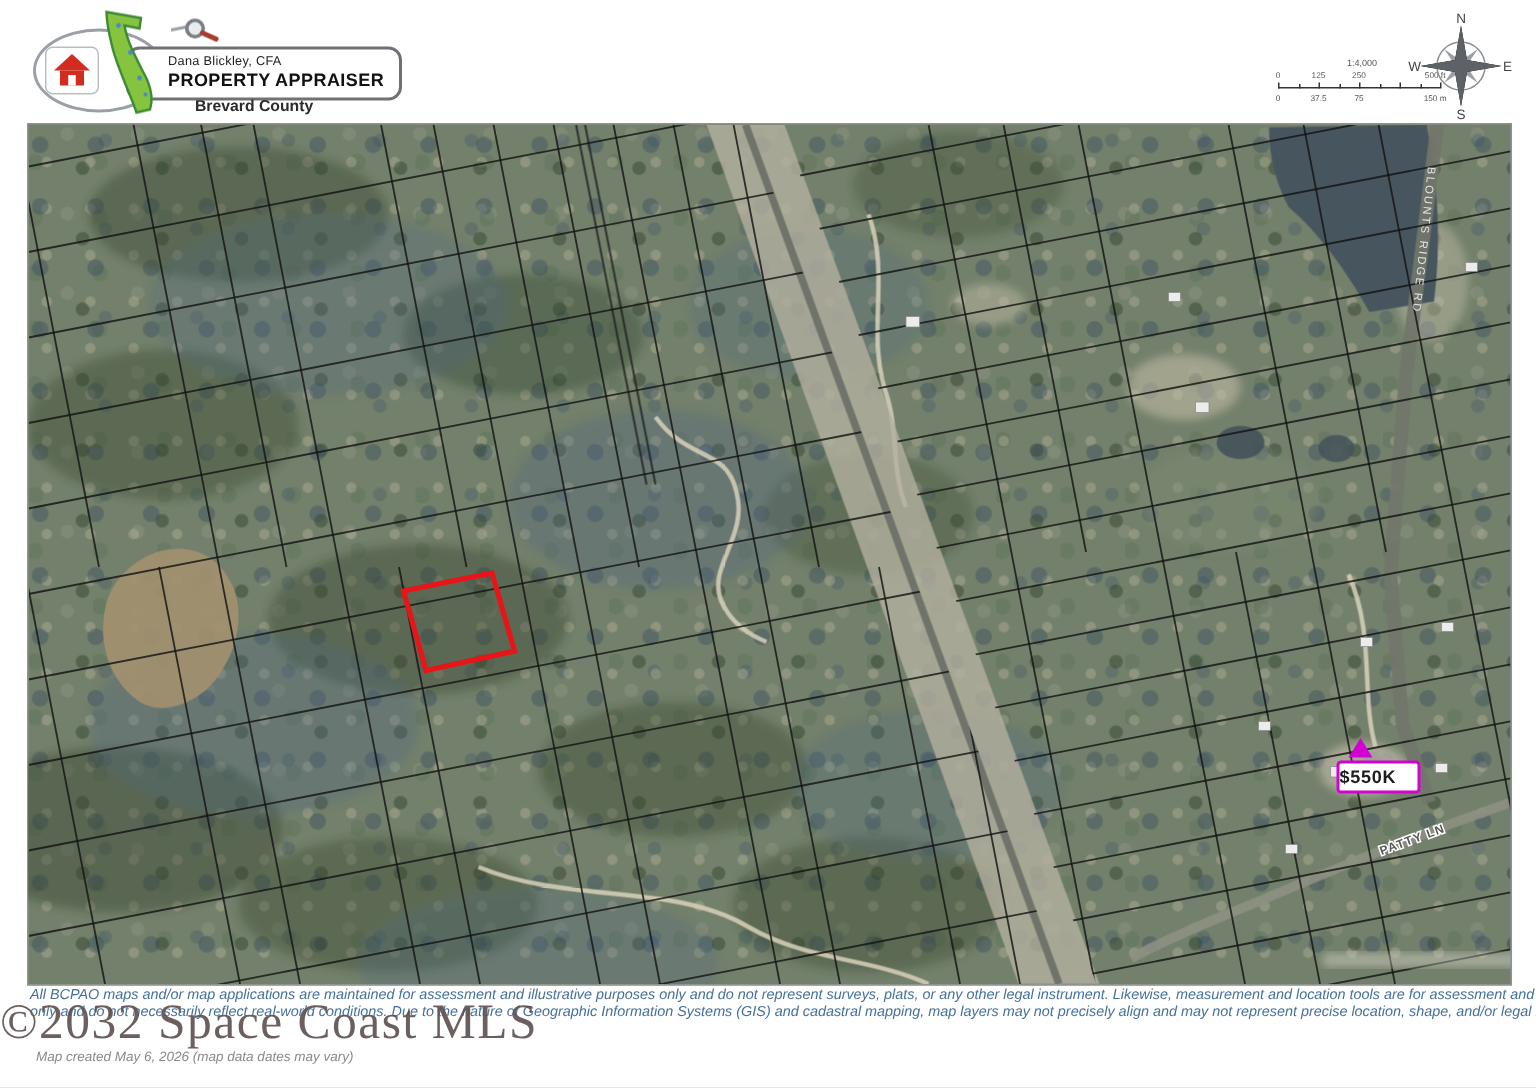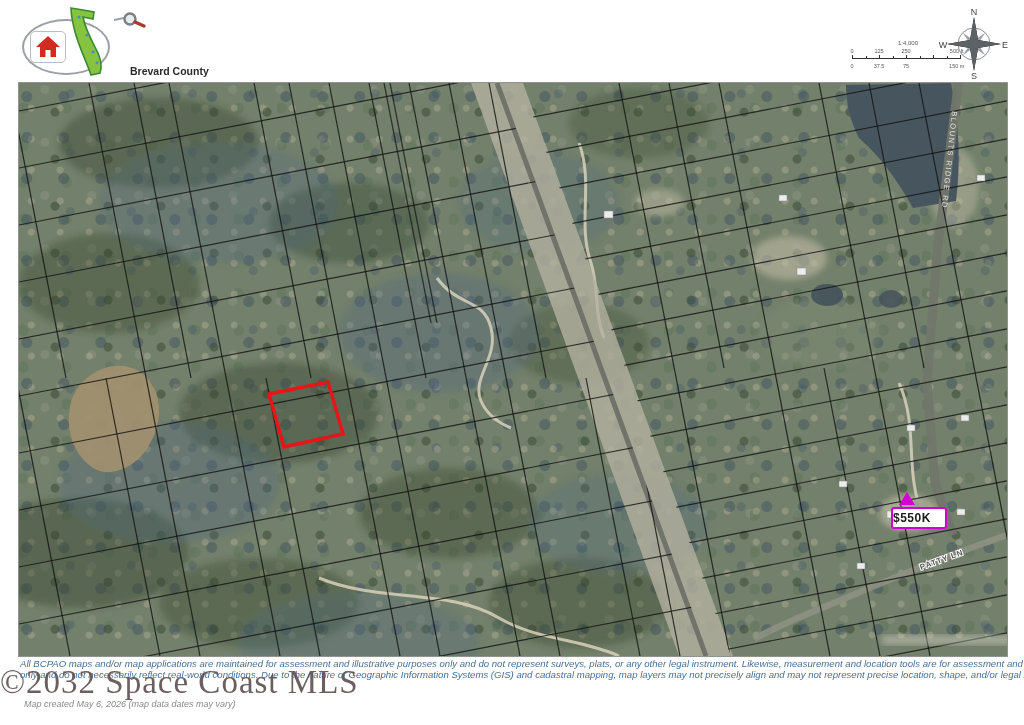--- a/index.html
+++ b/index.html
@@ -58,20 +58,24 @@
              color:rgba(74,60,60,.82);z-index:5;text-shadow:0 0 1px rgba(255,255,255,.6);}
   .created{position:absolute;left:24px;top:699px;font-style:italic;font-size:9px;color:#8a8a8a;z-index:6;}
 </style>
 </head>
 <body>
 
 <div class="page">
 
   <div class="logo">
     <div class="orbit"></div>
+    <div class="tbox">
+      <div class="name">Dana Blickley, CFA</div>
+      <div class="title">PROPERTY APPRAISER</div>
+    </div>
     <svg class="fl" viewBox="0 0 42 72">
       <path d="M5,3 L28,7 L27,14 L17,12 C19,24 26,36 32,48 C35,55 36,62 34,68 L25,70 C21,58 13,42 9,27 C7,19 5,9 5,3 Z" fill="#86c440" stroke="#3c8a33" stroke-width="1.6"></path>
       <circle cx="13" cy="12" r="1.6" fill="#4f86c6"></circle>
       <circle cx="21" cy="30" r="1.6" fill="#4f86c6"></circle>
       <circle cx="27" cy="47" r="1.6" fill="#4f86c6"></circle>
       <circle cx="31" cy="58" r="1.4" fill="#4f86c6"></circle>
     </svg>
     <div class="house">
       <svg viewBox="0 0 34 30" width="34" height="30">
         <polygon points="5,15 17,4 29,15" fill="#d22b1f"></polygon>

